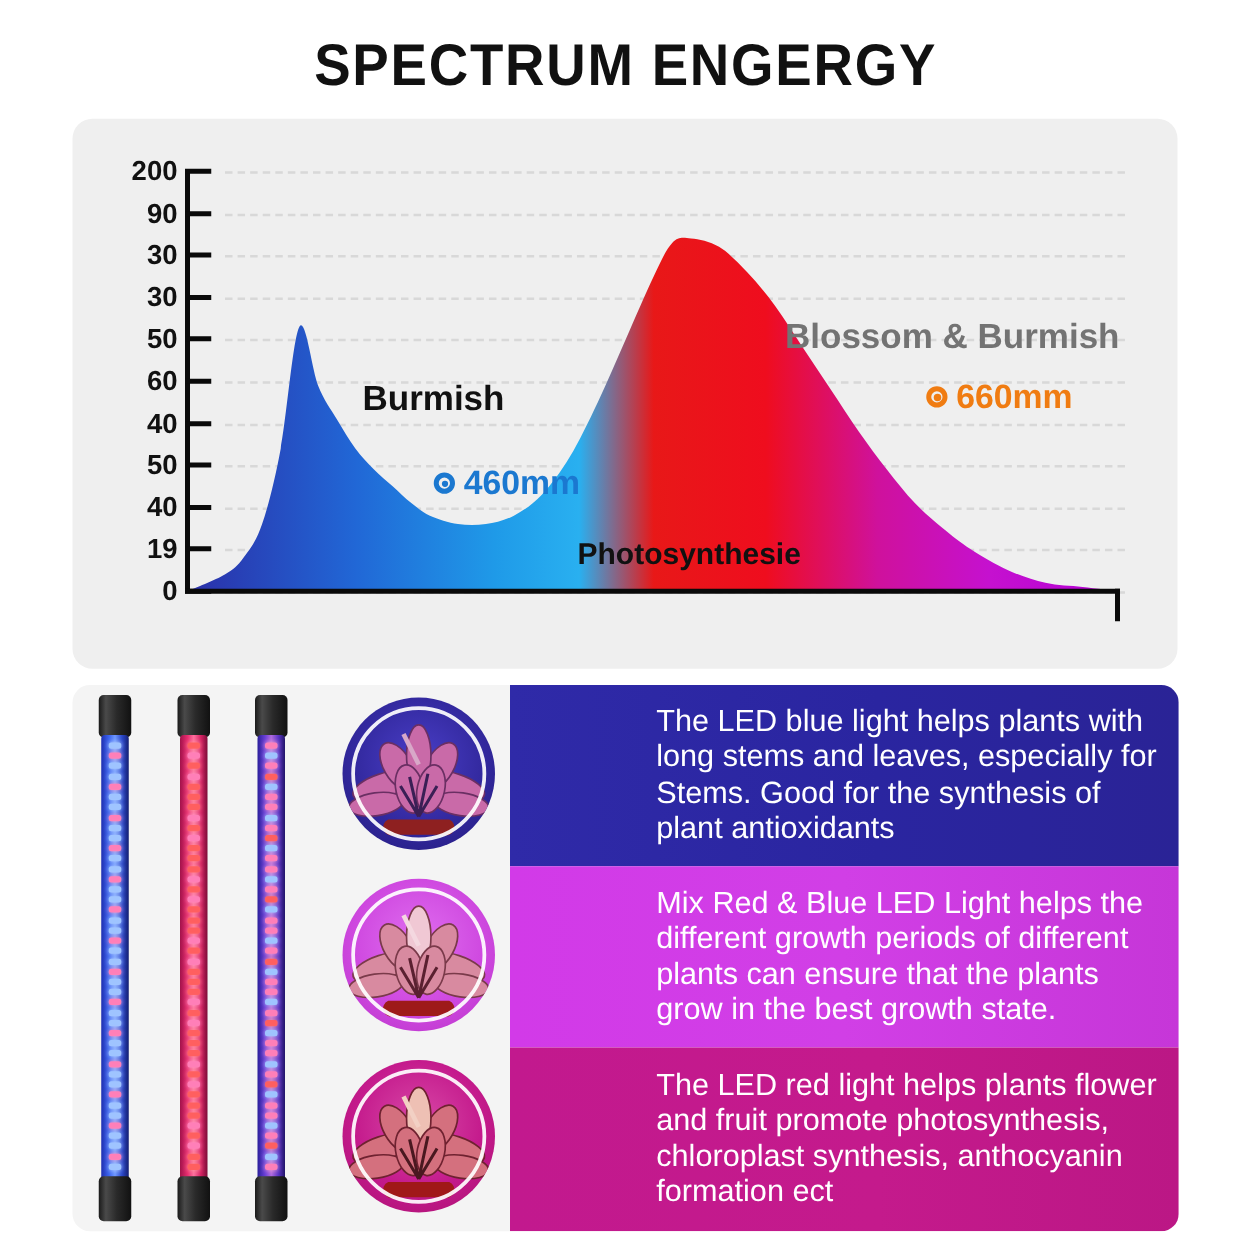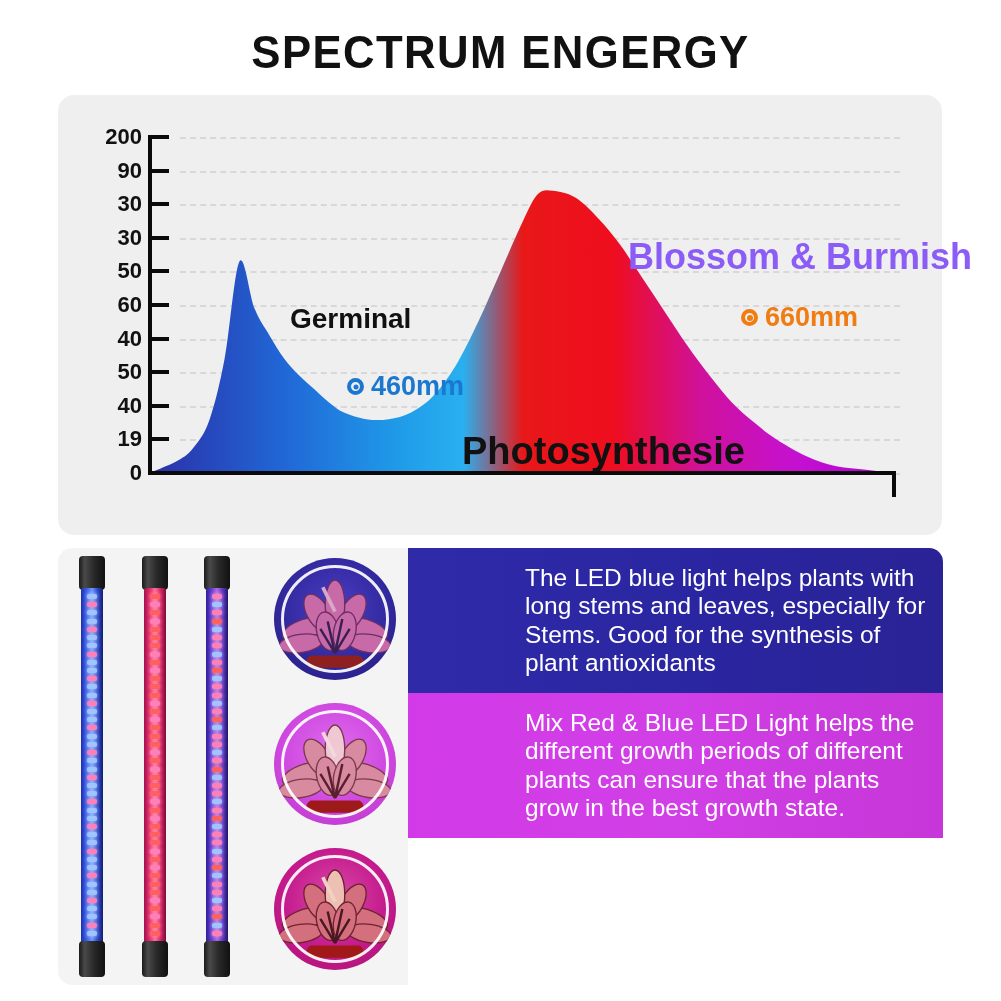--- a/index.html
+++ b/index.html
@@ -90,22 +90,22 @@
   .curve-wrap svg { display: block; width: 746px; height: 336px; }
 
   
   .ann {
     position: absolute;
     font-weight: 700;
     white-space: nowrap;
     line-height: 1;
   }
   .ann-germinal  { left: 232px; top: 210px; font-size: 28px; color: #111; }
-  .ann-blossom   { left: 570px; top: 144px; font-size: 36px; color: #8b5cf6; }
-  .ann-photo     { left: 404px; top: 337px; font-size: 38px; color: #111; }
+  .ann-blossom   { left: 570px; top: 160px; font-size: 28px; color: #737373; }
+  .ann-photo     { left: 404px; top: 337px; font-size: 24px; color: #111; }
 
   .marker {
     position: absolute;
     display: flex; align-items: center; gap: 7px;
     font-weight: 700; font-size: 27px; white-space: nowrap;
     line-height: 1;
   }
   .marker-460 { left: 289px; top: 278px; color: #1b78d0; }
   .marker-660 { left: 683px; top: 209px; color: #f07c12; }
   .dot {
@@ -304,21 +304,21 @@
               <stop offset="100%" stop-color="#b300d6"></stop>
             </linearGradient>
         </defs>
         <path id="specPath" fill="url(#specGrad)" d="M 0.00 336.00 C 4.97 333.76, 22.38 327.04, 29.84 322.56 C 37.30 318.08, 39.79 315.84, 44.76 309.12 C 49.73 302.40, 54.71 296.80, 59.68 282.24 C 64.65 267.68, 69.63 248.08, 74.60 221.76 C 79.57 195.44, 84.55 132.72, 89.52 124.32 C 94.49 115.92, 99.47 159.04, 104.44 171.36 C 109.41 183.68, 114.39 189.84, 119.36 198.24 C 124.33 206.64, 129.31 215.04, 134.28 221.76 C 139.25 228.48, 144.23 233.52, 149.20 238.56 C 154.17 243.60, 159.15 247.52, 164.12 252.00 C 169.09 256.48, 174.07 261.52, 179.04 265.44 C 184.01 269.36, 187.74 272.72, 193.96 275.52 C 200.18 278.32, 208.88 281.12, 216.34 282.24 C 223.80 283.36, 231.26 283.36, 238.72 282.24 C 246.18 281.12, 253.64 279.44, 261.10 275.52 C 268.56 271.60, 276.02 266.56, 283.48 258.72 C 290.94 250.88, 298.40 240.80, 305.86 228.48 C 313.32 216.16, 320.78 200.48, 328.24 184.80 C 335.70 169.12, 343.16 151.20, 350.62 134.40 C 358.08 117.60, 366.78 96.88, 373.00 84.00 C 379.22 71.12, 382.95 62.16, 387.92 57.12 C 392.89 52.08, 396.62 53.20, 402.84 53.76 C 409.06 54.32, 417.76 56.00, 425.22 60.48 C 432.68 64.96, 440.14 72.80, 447.60 80.64 C 455.06 88.48, 462.52 97.44, 469.98 107.52 C 477.44 117.60, 484.90 129.92, 492.36 141.12 C 499.82 152.32, 507.28 163.52, 514.74 174.72 C 522.20 185.92, 529.66 197.68, 537.12 208.32 C 544.58 218.96, 552.04 229.04, 559.50 238.56 C 566.96 248.08, 574.42 257.60, 581.88 265.44 C 589.34 273.28, 596.80 279.44, 604.26 285.60 C 611.72 291.76, 617.94 296.80, 626.64 302.40 C 635.34 308.00, 646.53 314.72, 656.48 319.20 C 666.43 323.68, 676.37 327.04, 686.32 329.28 C 696.27 331.52, 706.21 331.52, 716.16 332.64 C 726.11 333.76, 741.03 335.44, 746.00 336.00 L 746 336 L 0 336 Z"></path>
       </svg>
     </div>
 
     <div class="xaxis"></div>
     <div class="xaxis-end"></div>
 
-    <div class="ann ann-germinal">Germinal</div>
+    <div class="ann ann-germinal">Burmish</div>
     <div class="ann ann-blossom">Blossom &amp; Burmish</div>
     <div class="ann ann-photo">Photosynthesie</div>
 
     <div class="marker marker-460">
       <span class="dot"></span>
       <span>460mm</span>
     </div>
     <div class="marker marker-660">
       <span class="dot"></span>
       <span>660mm</span>
@@ -482,20 +482,23 @@
       </div>
     </div>
 
     <div class="panels">
       <div class="panel panel-1">
         <div class="panel-text">The LED blue light helps plants with long stems and leaves, especially for Stems. Good for the synthesis of plant antioxidants</div>
       </div>
       <div class="panel panel-2">
         <div class="panel-text">Mix Red &amp; Blue LED Light helps the different growth periods of different plants can ensure that the plants grow in the best growth state.</div>
       </div>
+      <div class="panel panel-3">
+        <div class="panel-text">The LED red light helps plants flower and fruit promote photosynthesis, chloroplast synthesis, anthocyanin formation ect</div>
+      </div>
     </div>
 
     <div class="thumb thumb-1">
       <svg viewBox="0 0 100 100" class="plant">
         <g fill="#c96aa8" stroke="#6a2f63" stroke-width="1.1">
           <ellipse cx="26" cy="58" rx="20" ry="8" transform="rotate(-18 26 58)"></ellipse>
           <ellipse cx="74" cy="58" rx="20" ry="8" transform="rotate(18 74 58)"></ellipse>
           <ellipse cx="22" cy="70" rx="18" ry="7.5" transform="rotate(-8 22 70)"></ellipse>
           <ellipse cx="78" cy="70" rx="18" ry="7.5" transform="rotate(8 78 70)"></ellipse>
           <ellipse cx="36" cy="45" rx="9" ry="17" transform="rotate(-30 36 45)"></ellipse>

